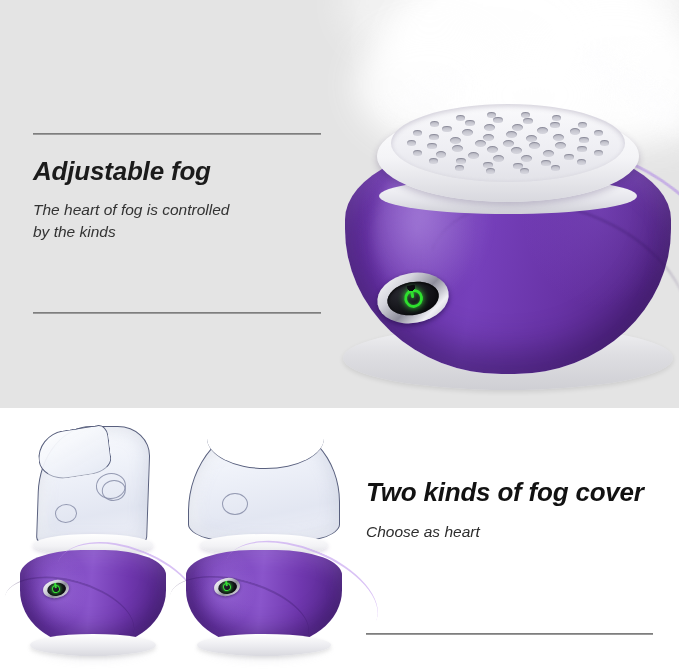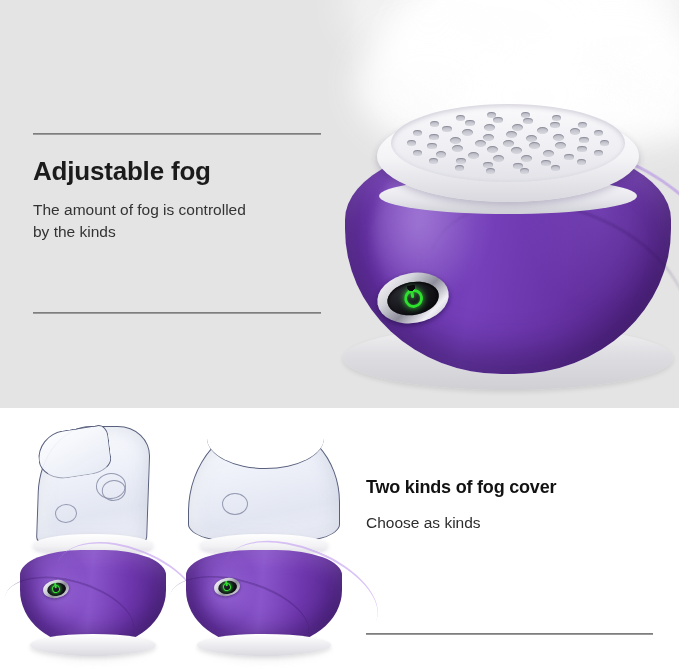--- a/index.html
+++ b/index.html
@@ -11,20 +11,21 @@
     overflow: hidden;
     background: #ffffff;
     font-family: "Liberation Sans", "DejaVu Sans", sans-serif;
   }
 
   #page {
     position: relative;
     width: 679px;
     height: 670px;
     overflow: hidden;
+    font-style: italic;
   }
 
   
   #panel-top {
     position: absolute;
     left: 0; top: 0;
     width: 679px; height: 408px;
     background: #e4e4e4;
     overflow: hidden;
   }
@@ -370,21 +371,21 @@
     filter: blur(2px);
   }
 
   
   #feature-2 {
     position: absolute;
     left: 366px; top: 70px;
     width: 288px;
   }
   .f2-title {
-    font-size: 18px;
+    font-size: 26px;
     font-weight: bold;
     color: #121212;
     letter-spacing: -0.2px;
     line-height: 1.1;
     white-space: nowrap;
   }
   .f2-sub {
     margin-top: 16px;
     font-size: 15.5px;
     color: #2d2d2d;
@@ -486,21 +487,21 @@
         <div class="pwr-main-face">
           <div class="pwr-glyph"></div>
         </div>
       </div>
     </div>
 
     <div id="feature-1">
       <div class="rule"></div>
       <div class="f1-title">Adjustable fog</div>
       <div class="f1-sub">
-        <span>The amount of fog is controlled</span><br>
+        <span>The heart of fog is controlled</span><br>
         <span>by the kinds</span>
       </div>
     </div>
     <div class="f1-rule-bottom">
       <div class="rule"></div>
     </div>
 
   </div>
 
   <div id="panel-bottom">
@@ -538,20 +539,20 @@
       <div class="sm-pwr" style="left:28px; bottom:64px;">
         <div class="sm-pwr-face">
           <div class="sm-glyph"></div>
         </div>
       </div>
       <div class="sm-rim"></div>
     </div>
 
     <div id="feature-2">
       <div class="f2-title">Two kinds of fog cover</div>
-      <div class="f2-sub">Choose as kinds</div>
+      <div class="f2-sub">Choose as heart</div>
     </div>
     <div class="f2-rule">
       <div class="rule"></div>
     </div>
 
   </div>
 </div>
 
 </body></html>

